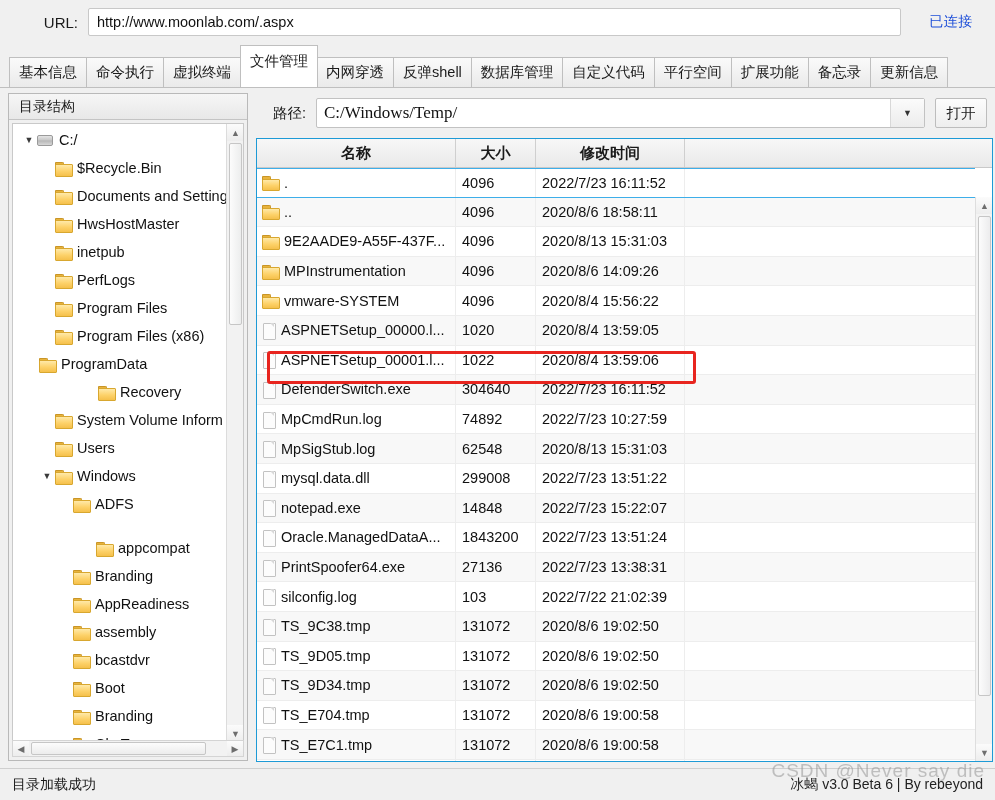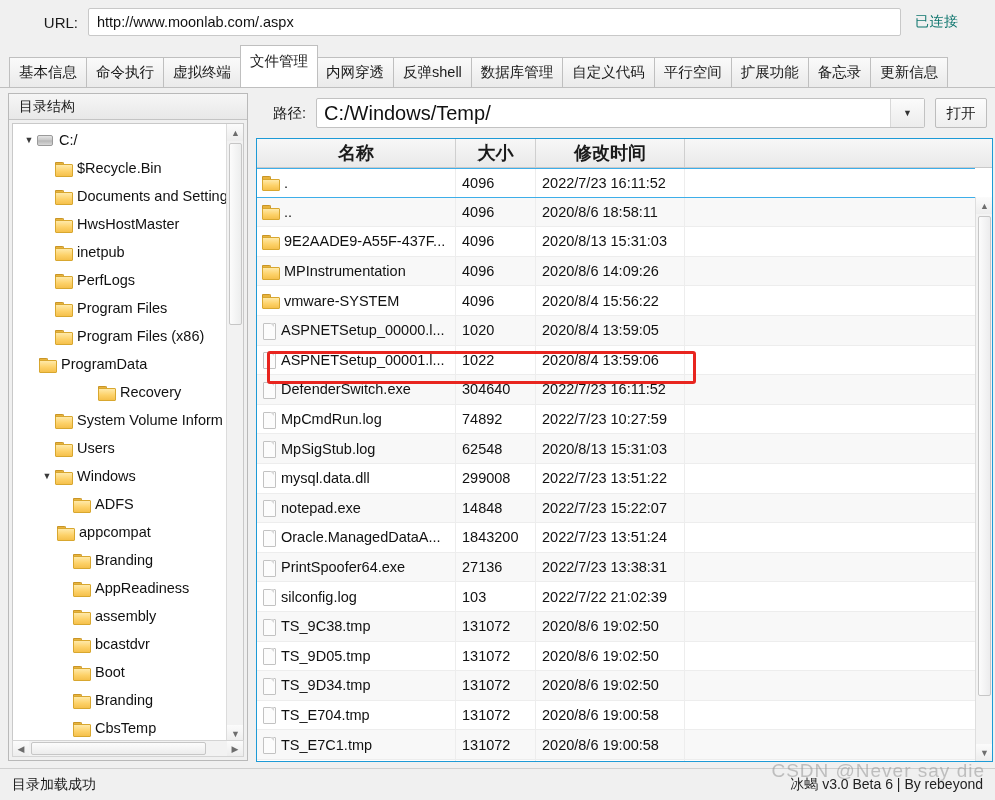--- a/index.html
+++ b/index.html
@@ -25,22 +25,22 @@
   }
   .url-input {
     flex: 1; height: 28px; margin-right: 14px;
     background: #fff; border: 1px solid #c8c8c8; border-radius: 2px;
     font-size: 14.5px; color: #111;
     padding: 0 8px; line-height: 26px;
     outline: none;
     font-family: "Liberation Sans", sans-serif;
   }
   .conn-status {
-    width: 80px; text-align: left; padding-right: 8px;
-    font-size: 14px; color: #0f766e; letter-spacing: .5px;
+    width: 80px; text-align: center; padding-right: 8px;
+    font-size: 14px; color: #1d4ed8; letter-spacing: .5px;
   }
 
   
   .tabstrip {
     position: absolute; left: 0; top: 52px; width: 995px; height: 36px;
     background: #f0f0f0;
     border-bottom: 1px solid #bfbfbf;
     display: flex; align-items: flex-end;
     padding-left: 9px;
   }
@@ -190,22 +190,22 @@
     display: flex; align-items: center;
   }
   .path-label { width: 62px; text-align: right; padding-right: 10px; font-size: 14.5px; color:#1a1a1a; }
   .path-combo {
     flex: 1; height: 30px; position: relative;
     background: #fff; border: 1px solid #c2c2c2; border-radius: 2px;
     display: flex; align-items: center;
   }
   .path-combo input {
     flex: 1; height: 26px; border: none; outline: none;
-    font-size: 20px; color: #111; padding: 0 7px; background: transparent;
-    font-family: Liberation Sans, sans-serif;
+    font-size: 17px; color: #111; padding: 0 7px; background: transparent;
+    font-family: Liberation Serif, serif;
   }
   .combo-arrow {
     width: 34px; height: 28px; flex: 0 0 34px;
     border-left: 1px solid #d8d8d8;
     background: linear-gradient(to bottom,#fbfbfb,#ececec);
     display: flex; align-items: center; justify-content: center;
     font-size: 9px; color: #333;
   }
   .open-btn {
     width: 52px; height: 30px; margin-left: 10px; margin-right: 8px;
@@ -221,21 +221,21 @@
     border: 1px solid #1d9ad6;
     background: #fff;
     overflow: hidden;
   }
   .fl-head {
     display: flex; height: 29px;
     background: linear-gradient(to bottom,#f7f7f7 0%, #e9e9e9 100%);
     border-bottom: 1px solid #c9c9c9;
   }
   .fl-head .hcell {
-    font-size: 18px; color: #1a1a1a; font-weight: bold;
+    font-size: 15px; color: #1a1a1a; font-weight: bold;
     display: flex; align-items: center; justify-content: center;
     border-right: 1px solid #cfcfcf;
     height: 100%;
   }
   .c-name { width: 199px; flex: 0 0 199px; }
   .c-size { width: 80px;  flex: 0 0 80px; }
   .c-time { width: 149px; flex: 0 0 149px; }
   .c-rest { flex: 1; border-right: none !important; }
 
   .fl-scrollarea {
@@ -398,21 +398,21 @@
             <div class="tnode" style="padding-left: 26px;">
               <span class="arrow">▼</span>
               <span class="ico ico-folder"></span>
               <span>Windows</span>
             </div>
             <div class="tnode" style="padding-left: 44px;">
               <span class="spacer"></span>
               <span class="ico ico-folder"></span>
               <span>ADFS</span>
             </div>
-            <div class="tnode" style="padding-left: 28px;">
+            <div class="tnode" style="padding-left: 67px; margin-top: 16px;">
               <span class="spacer"></span>
               <span class="ico ico-folder"></span>
               <span>appcompat</span>
             </div>
             <div class="tnode" style="padding-left: 44px;">
               <span class="spacer"></span>
               <span class="ico ico-folder"></span>
               <span>Branding</span>
             </div>
             <div class="tnode" style="padding-left: 44px;">

